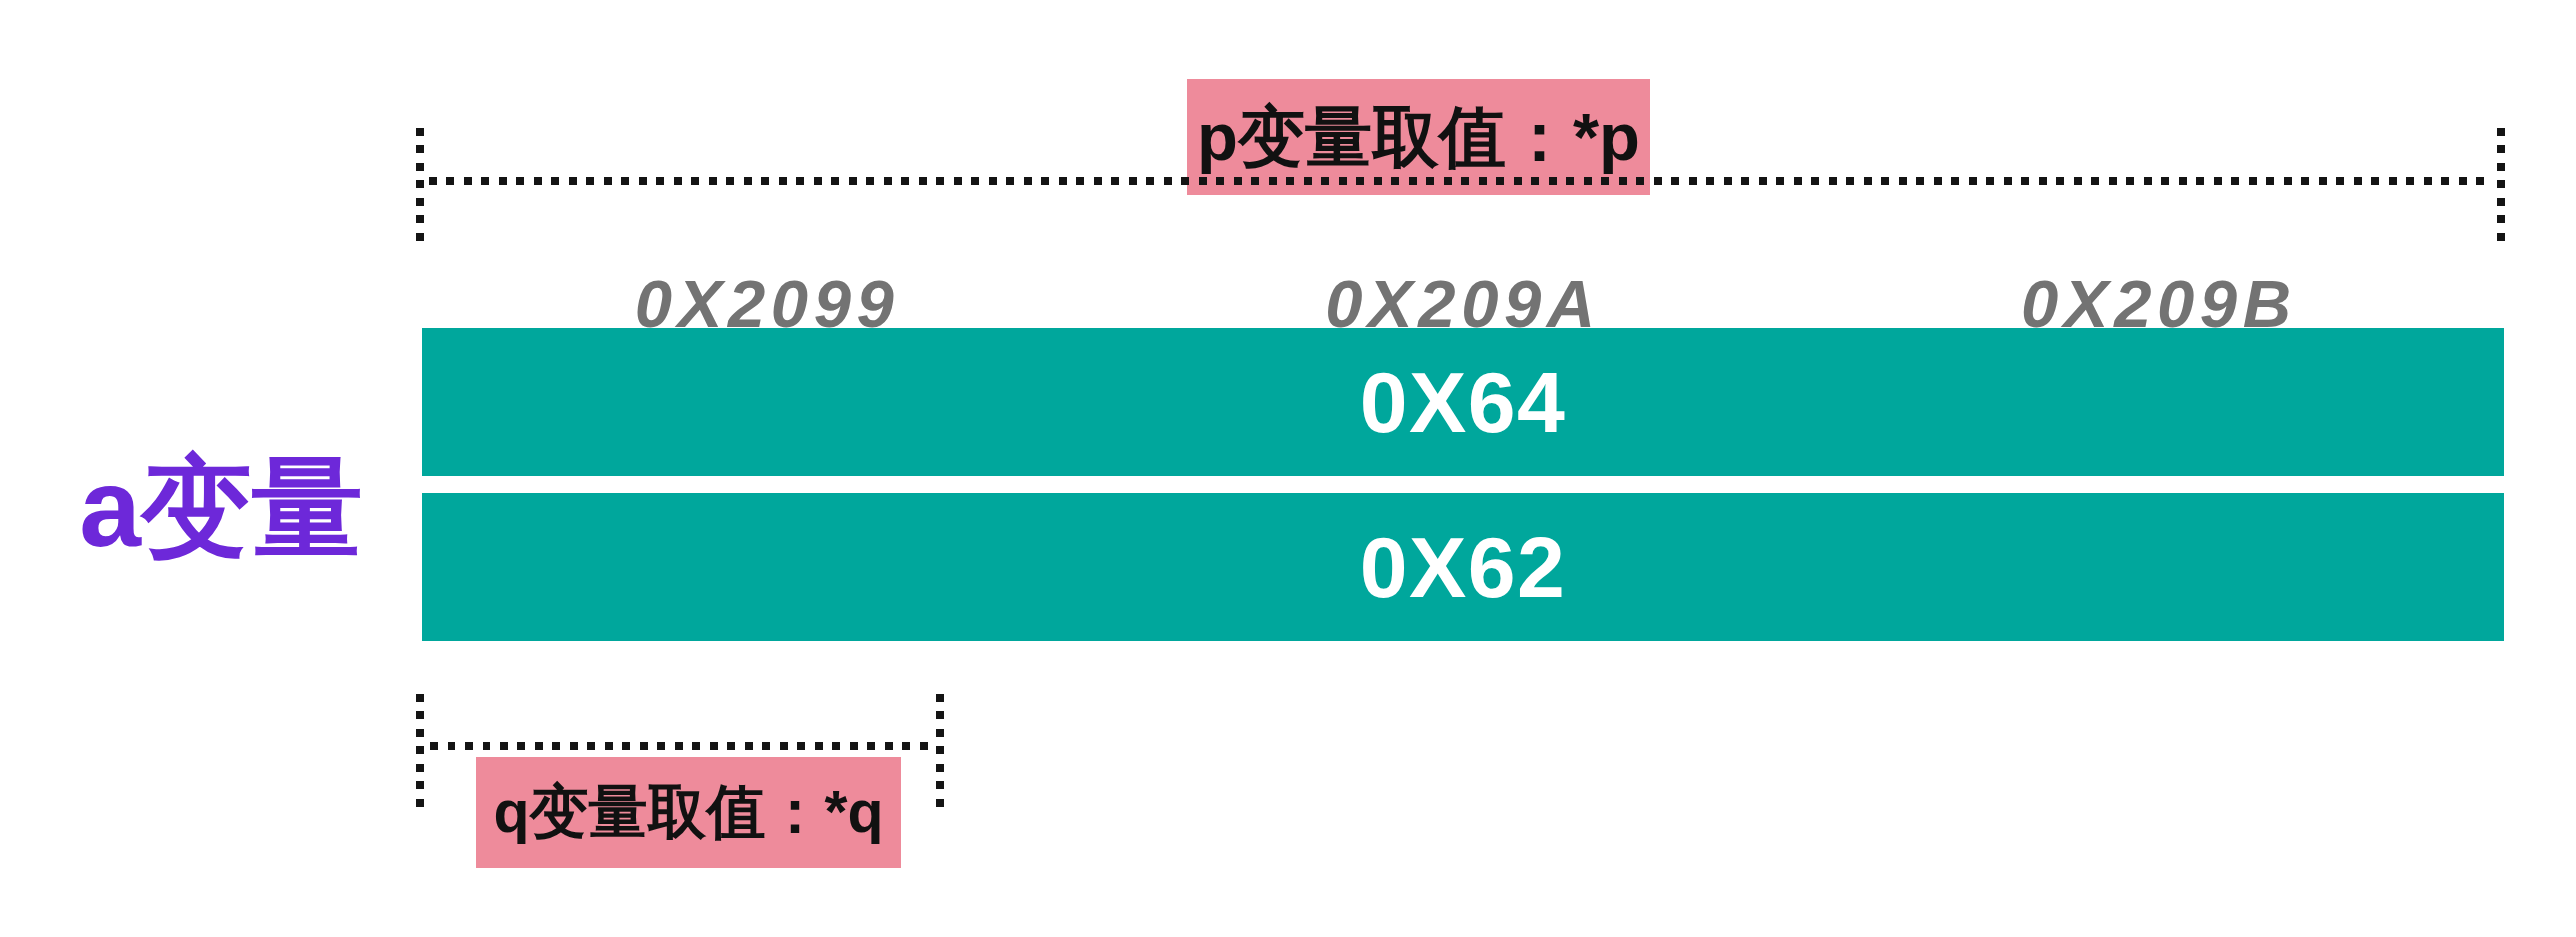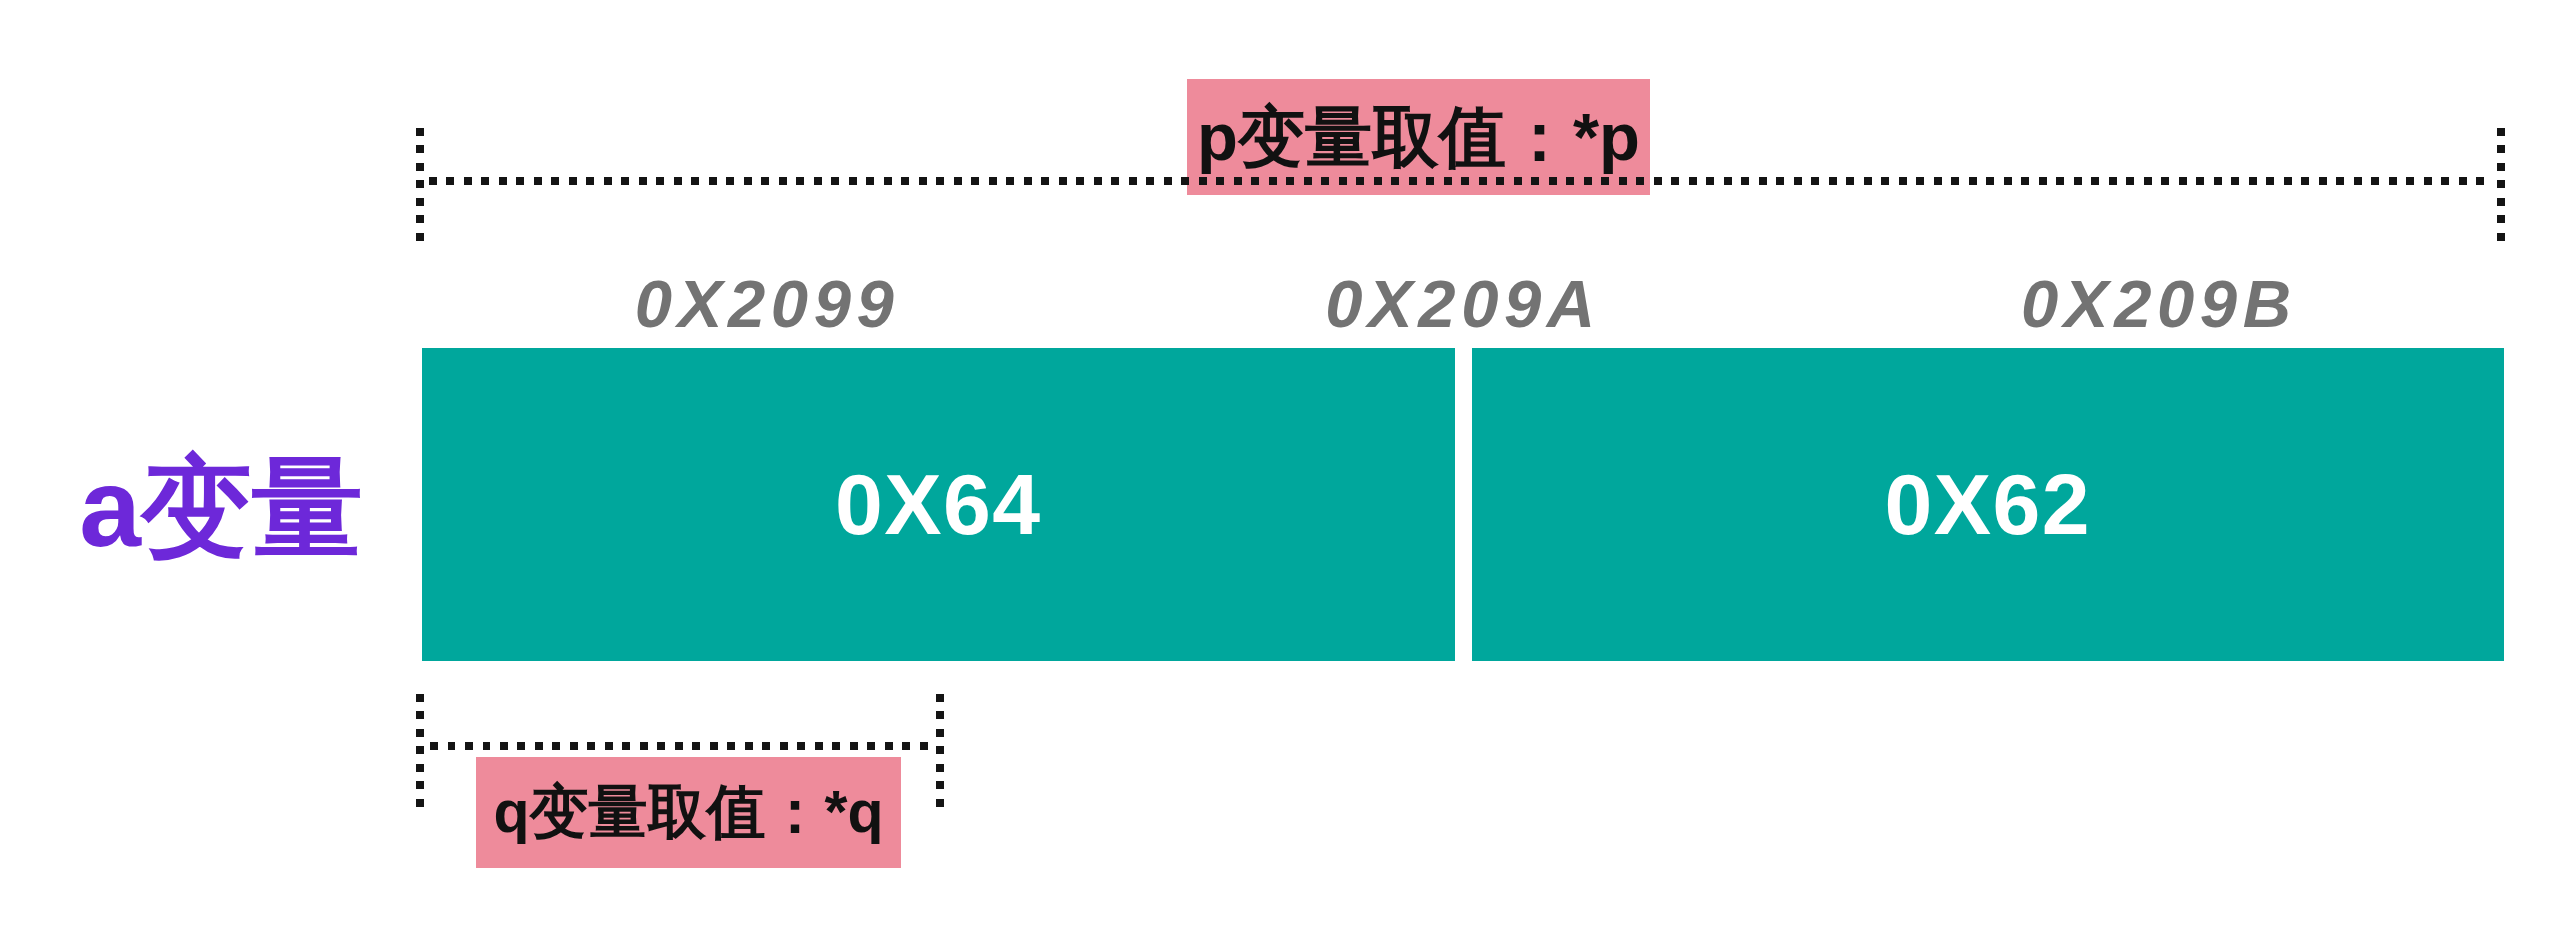--- a/index.html
+++ b/index.html
@@ -70,24 +70,25 @@
     font-style: italic;
     font-weight: 700;
     letter-spacing: 5.6px;
     color: #737373;
     white-space: nowrap;
   }
 
   
   .memory-row {
     position: absolute;
-    left: 422px; top: 348px;
+    left: 422px; top: 328px;
     width: 2082px; height: 313px;
     display: flex;
     gap: 17px;
+    flex-direction: column;
   }
   .cell {
     flex: 1;
     background: #00a79c;
     display: flex;
     align-items: center;
     justify-content: center;
   }
   .cell-value {
     color: #ffffff;

